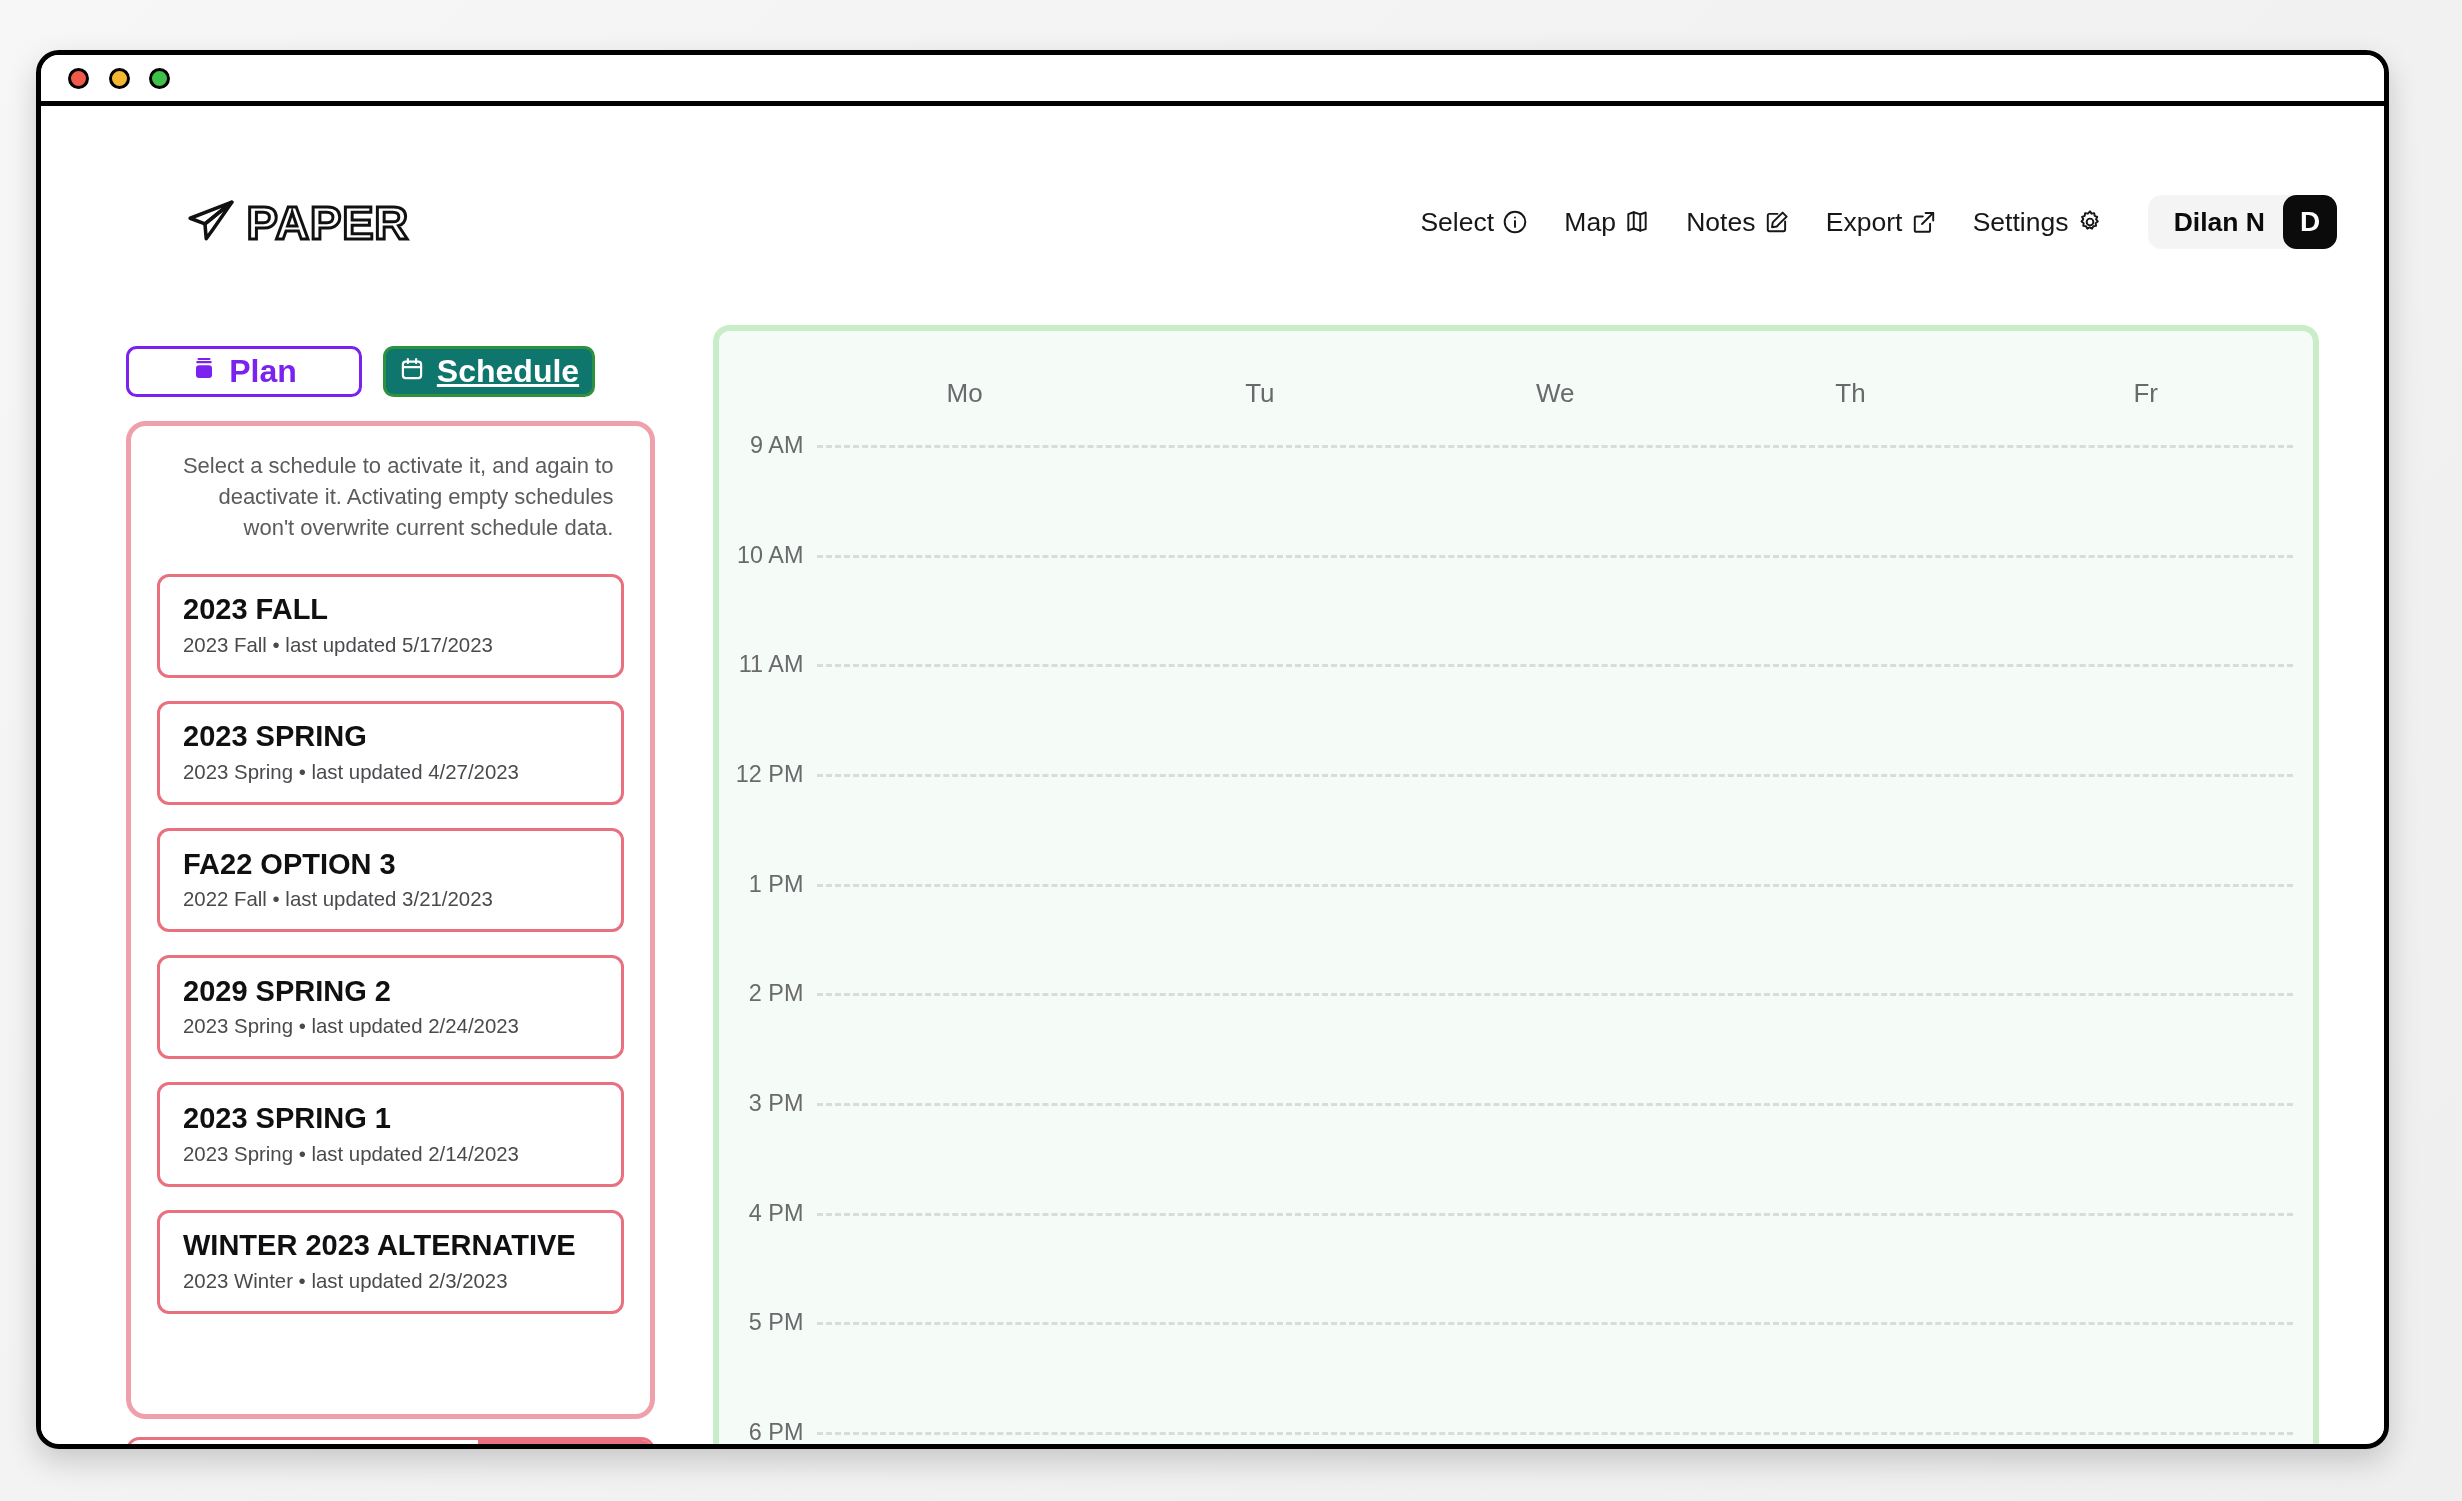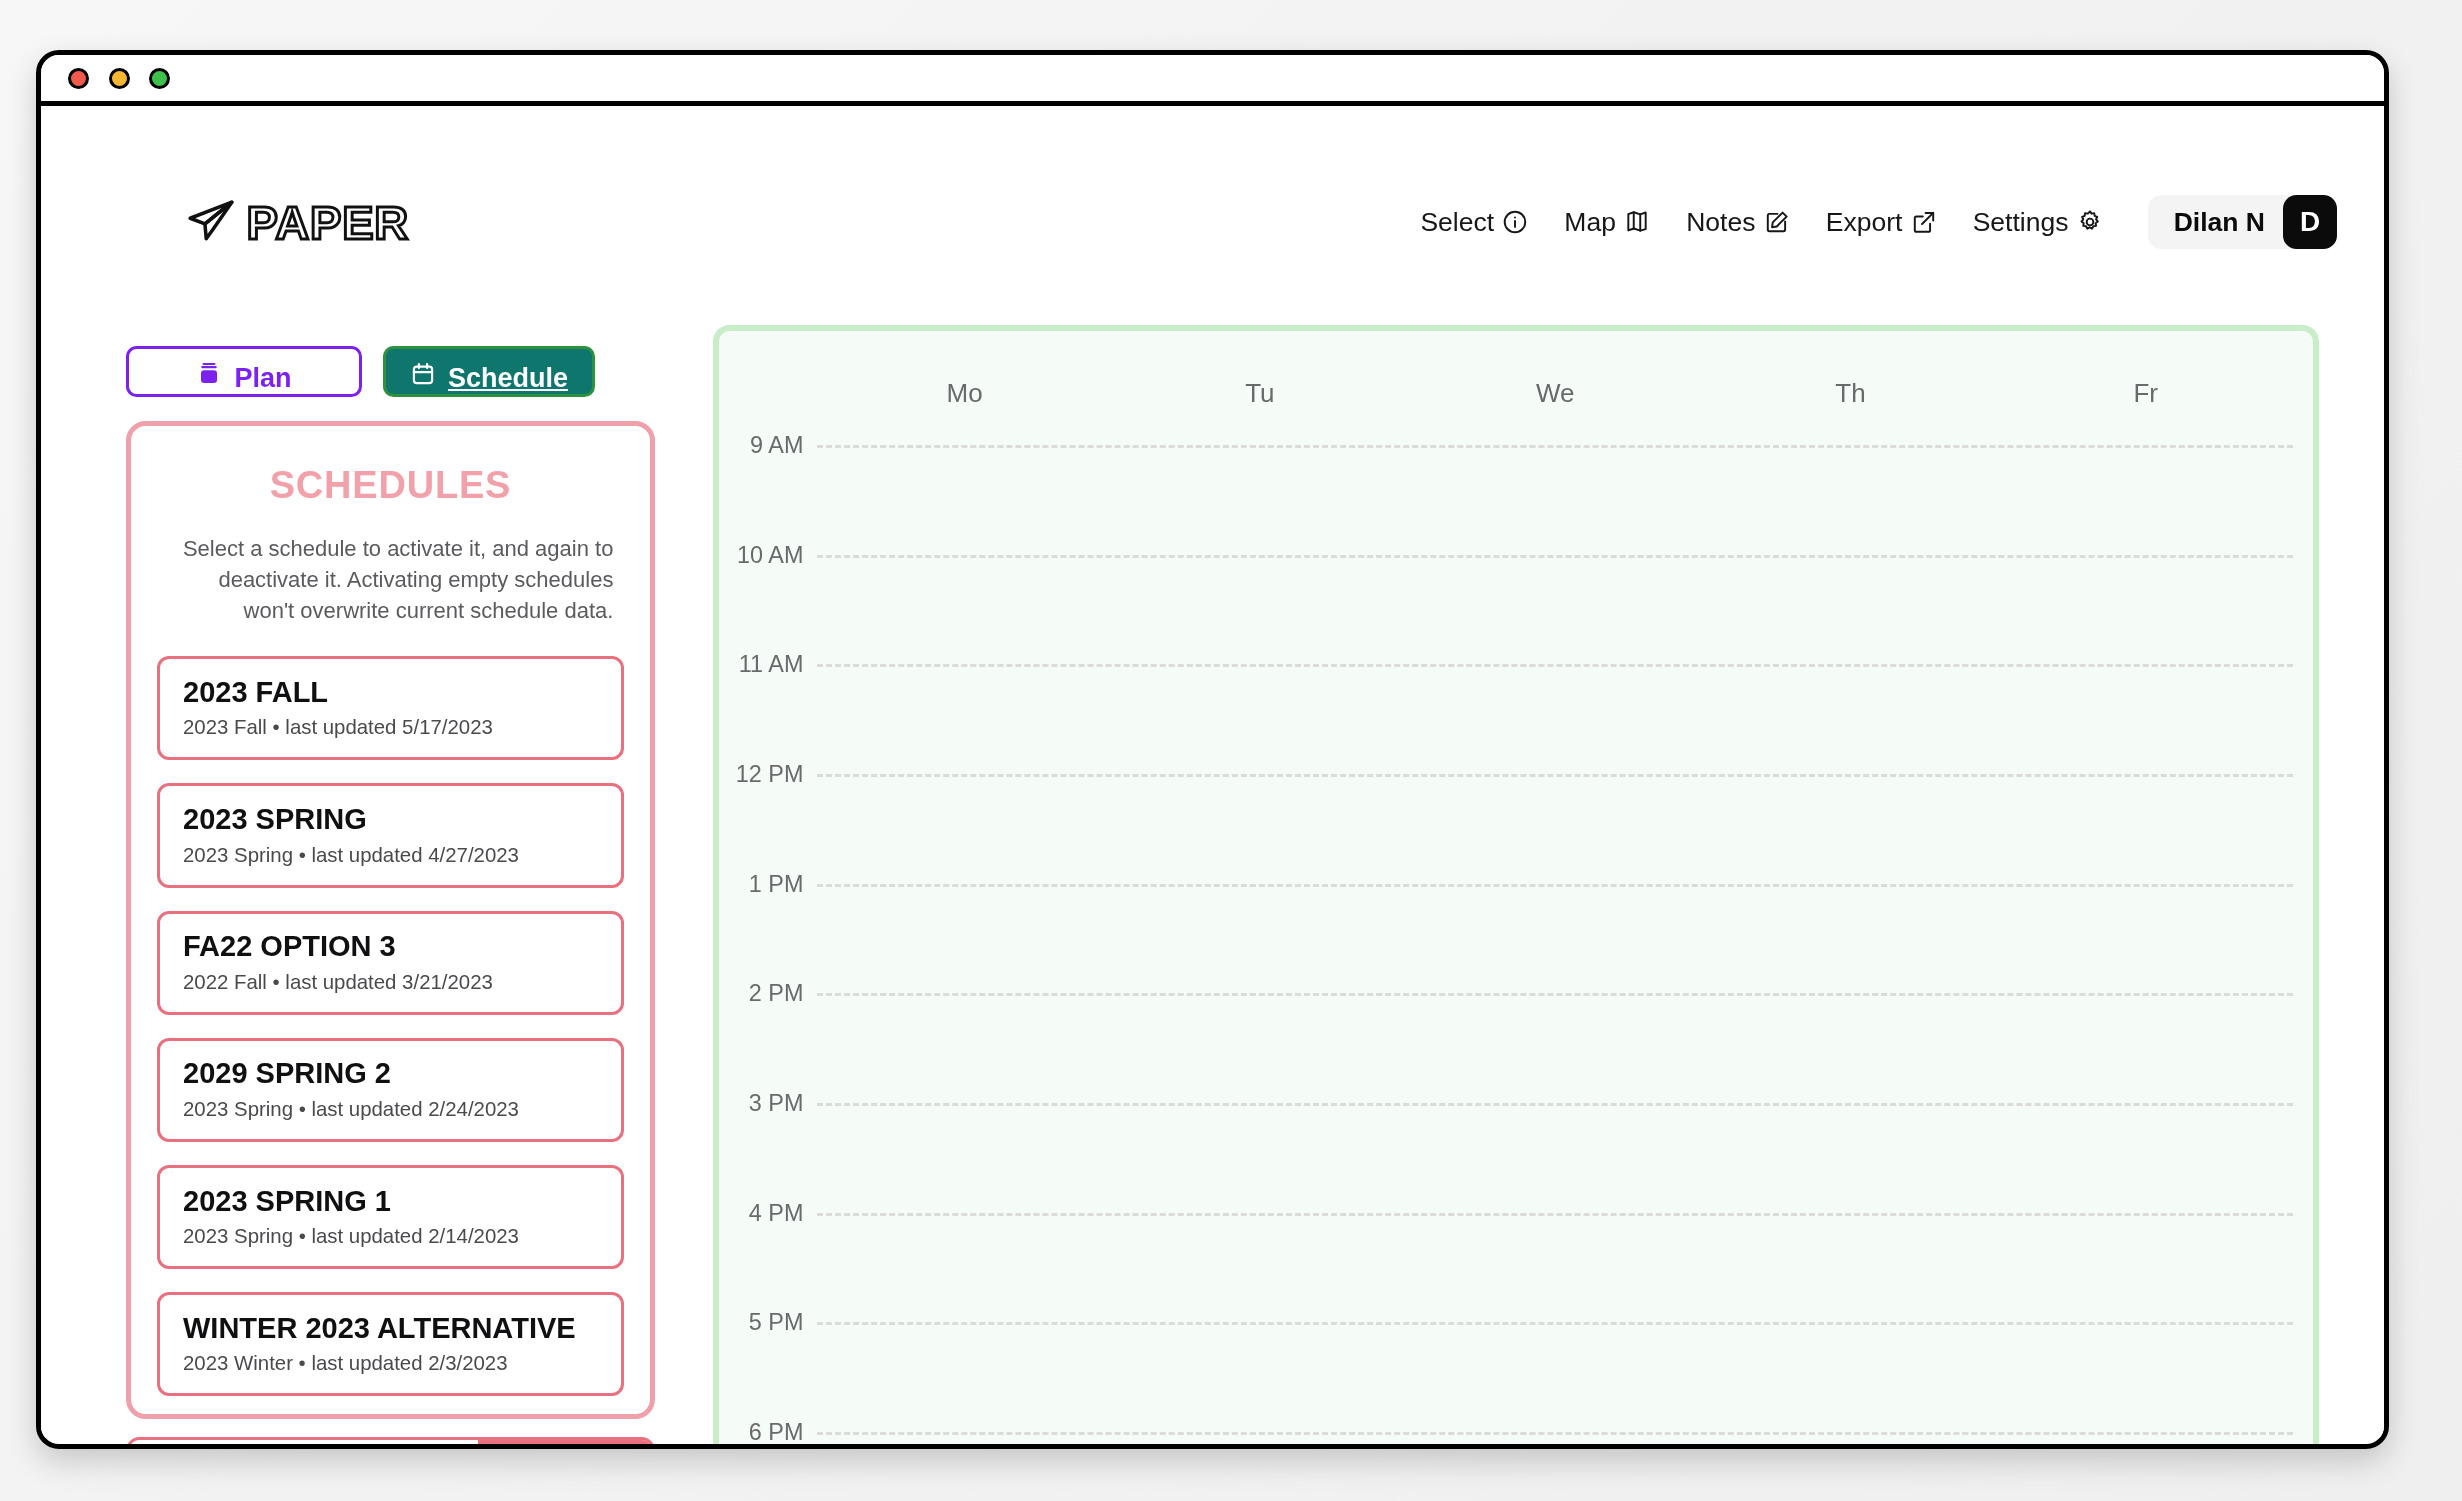--- a/index.html
+++ b/index.html
@@ -132,24 +132,24 @@
   }
   .modebar {
     display: flex;
     gap: 21px;
     margin-bottom: 24px;
   }
   .btn {
     height: 51px;
     border-radius: 10.6px;
     display: flex;
-    align-items: flex-end;
+    align-items: center;
     justify-content: center;
     gap: 12px;
-    font-size: 27px;
+    font-size: 32px;
     font-weight: 600;
     cursor: pointer;
     box-sizing: border-box;
   }
   .btn-plan {
     width: 236px;
     background: #ffffff;
     border: 3.8px solid #7c22ee;
     color: #7c22ee;
   }
@@ -406,21 +406,20 @@
               <path d="M3.6 10.2h16.8"></path>
               <path d="M8.2 2.9v3.6"></path>
               <path d="M15.8 2.9v3.6"></path>
             </svg>
           </span>
           <span>Schedule</span>
         </div>
       </div>
 
       <div class="schedcard">
-        <div class="sched-title">SCHEDULES</div>
         <div class="sched-desc">Select a schedule to activate it, and again to deactivate it. Activating empty schedules won't overwrite current schedule data.</div>
 
         <div class="sched-list">
           <div class="sched-item">
             <div class="sched-item-name">2023 FALL</div>
             <div class="sched-item-meta">2023 Fall • last updated 5/17/2023</div>
           </div>
           <div class="sched-item">
             <div class="sched-item-name">2023 SPRING</div>
             <div class="sched-item-meta">2023 Spring • last updated 4/27/2023</div>

